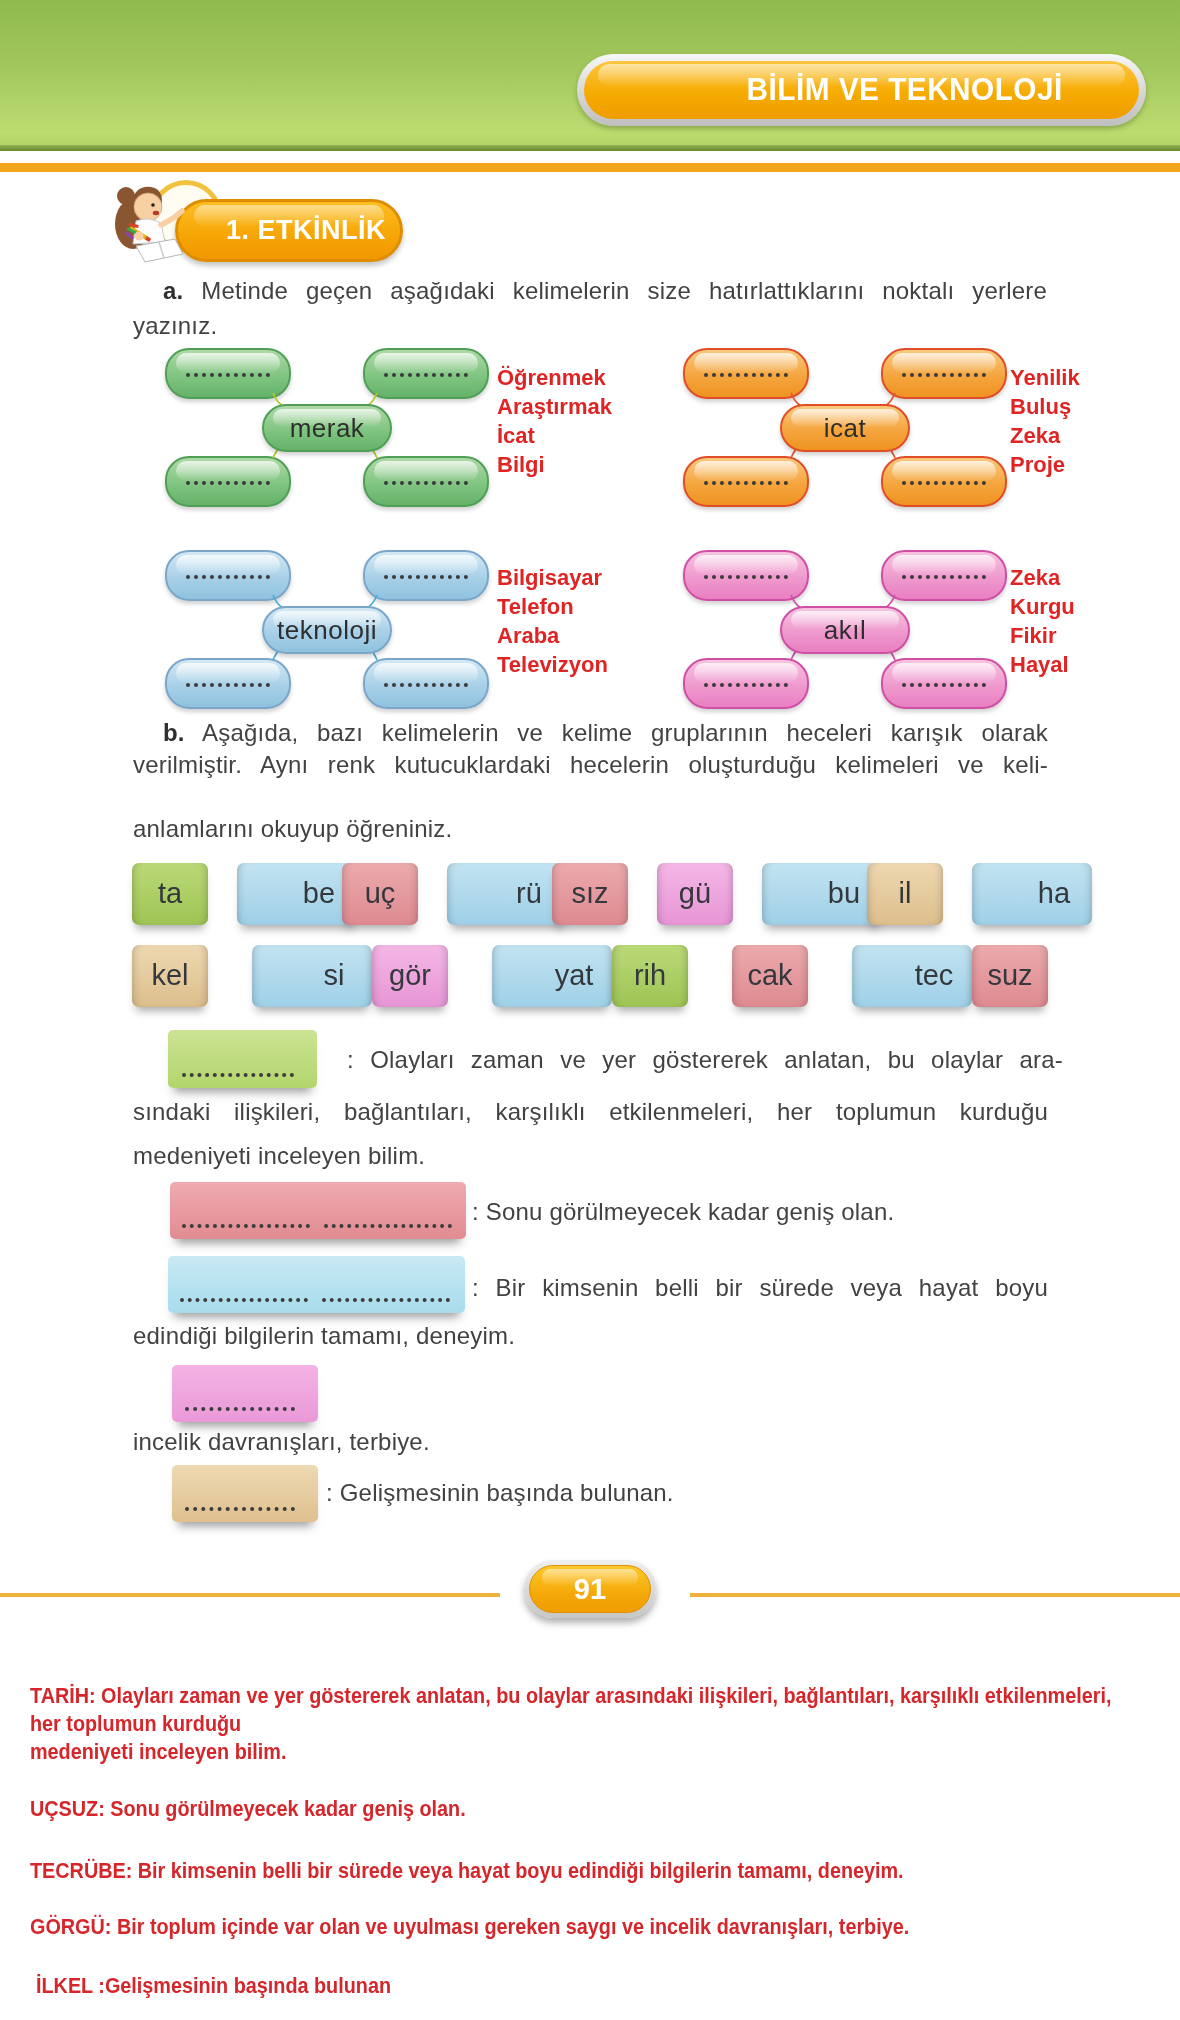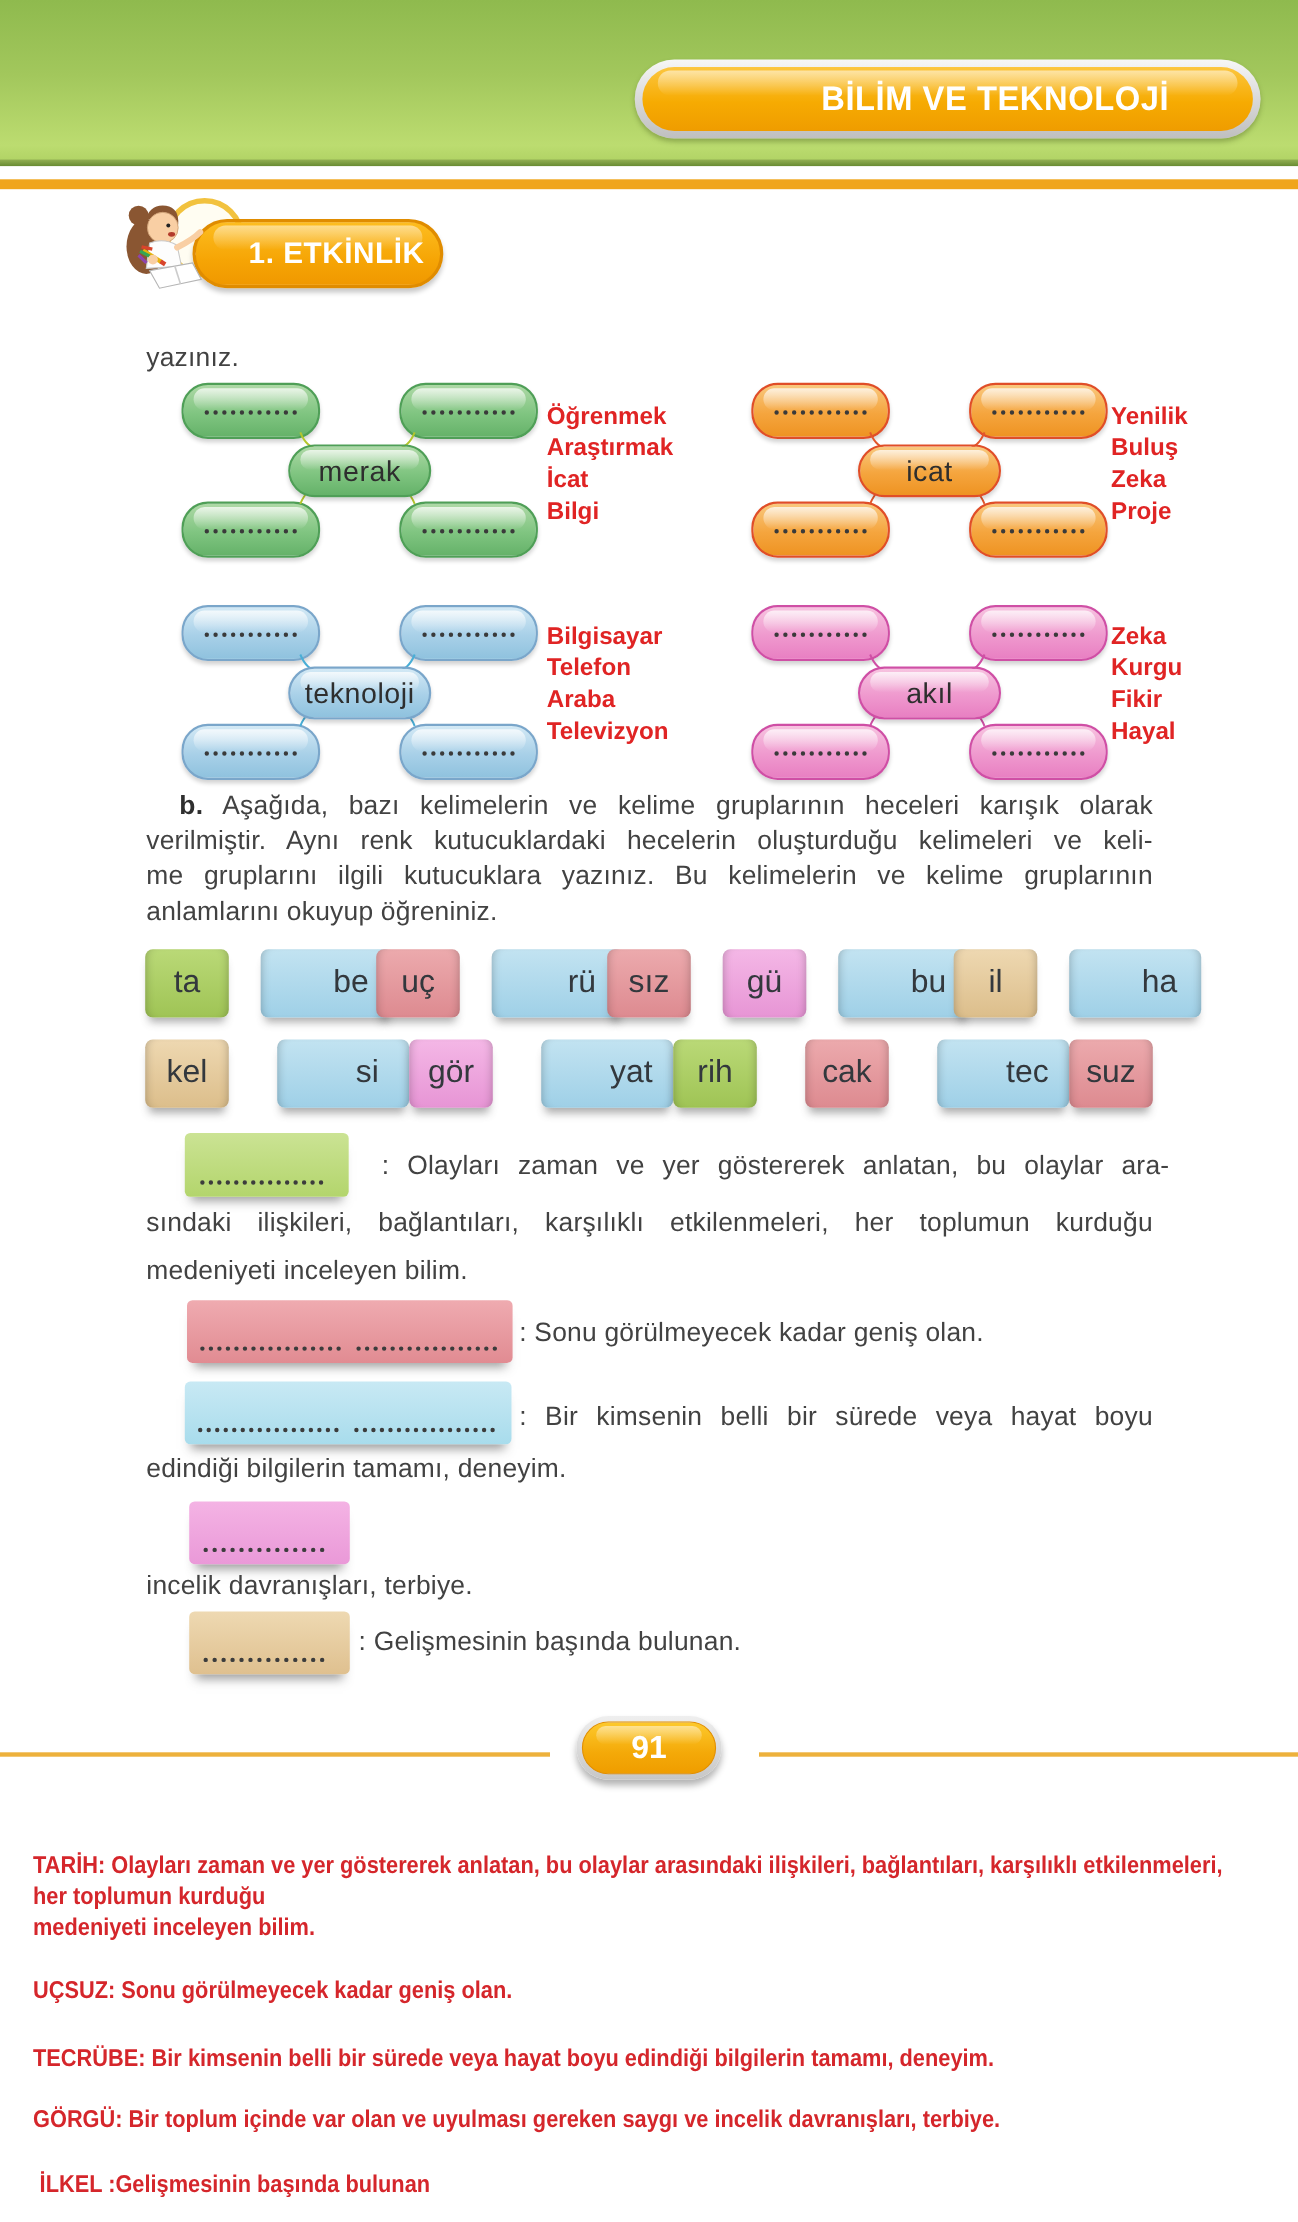--- a/index.html
+++ b/index.html
@@ -122,20 +122,24 @@
     <rect x="28" y="50" width="20" height="4" fill="#e7b30c" transform="rotate(32 28 50)"></rect>
     <rect x="44" y="60" width="5" height="4" fill="#d8442b" transform="rotate(32 44 60)"></rect>
     <rect x="26" y="47" width="10" height="3" fill="#d8442b" transform="rotate(12 26 47)"></rect>
     <rect x="25" y="51" width="10" height="3" fill="#35a653" transform="rotate(28 25 51)"></rect>
     <rect x="24" y="55" width="10" height="3" fill="#8e44ad" transform="rotate(44 24 55)"></rect>
     <circle cx="36" cy="60" r="4.5" fill="#f9cfa4"></circle>
     <path d="M33 70 L72 63 L80 78 L42 86 Z" fill="#ffffff" stroke="#b5b5b5"></path>
     <path d="M56 66 L61 82" stroke="#cccccc" stroke-width="1.5" fill="none"></path>
   </svg>
 
+  <div class="body just" style="left:163px;top:277px;width:884px;">
+    <b>a.</b>
+    <span>Metinde geçen aşağıdaki kelimelerin size hatırlattıklarını noktalı yerlere</span>
+  </div>
   <div class="body" style="left:133px;top:312px;">yazınız.</div>
 
   <div class="cluster" style="left:165px;top:348px;">
     <svg class="conn" viewBox="0 0 320 155">
       <g stroke="#b4c62c" stroke-width="1.8" fill="none">
         <path d="M108 45 C113 57 118 58 126 62"></path>
           <path d="M212 45 C207 57 202 58 194 62"></path>
         <path d="M108 110 C113 98 118 97 126 93"></path>
           <path d="M212 110 C207 98 202 97 194 93"></path>
       </g>
@@ -257,21 +261,20 @@
     <div>Kurgu</div>
     <div>Fikir</div>
     <div>Hayal</div>
   </div>
 
   <div class="body just" style="left:163px;top:719px;width:885px;">
     <b>b.</b>
     <span>Aşağıda, bazı kelimelerin ve kelime gruplarının heceleri karışık olarak</span>
   </div>
   <div class="body just" style="left:133px;top:751px;width:915px;">verilmiştir. Aynı renk kutucuklardaki hecelerin oluşturduğu kelimeleri ve keli-</div>
-  <div class="body just" style="left:133px;top:783px;width:915px;">me gruplarını ilgili kutucuklara yazınız. Bu kelimelerin ve kelime gruplarının</div>
   <div class="body" style="left:133px;top:815px;">anlamlarını okuyup öğreniniz.</div>
 
   <div class="card cd-green" style="left:132px;top:863px;">ta</div>
   <div class="card cd-blue" style="left:237px;top:863px;">be</div>
   <div class="card cd-salmon" style="left:342px;top:863px;">uç</div>
   <div class="card cd-blue" style="left:447px;top:863px;">rü</div>
   <div class="card cd-salmon" style="left:552px;top:863px;">sız</div>
   <div class="card cd-magenta" style="left:657px;top:863px;">gü</div>
   <div class="card cd-blue" style="left:762px;top:863px;">bu</div>
   <div class="card cd-tan" style="left:867px;top:863px;">il</div>

